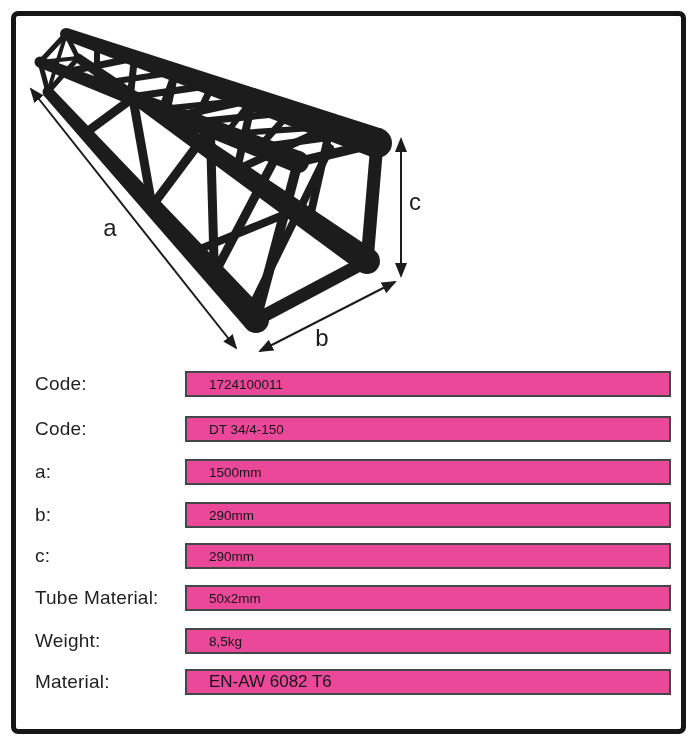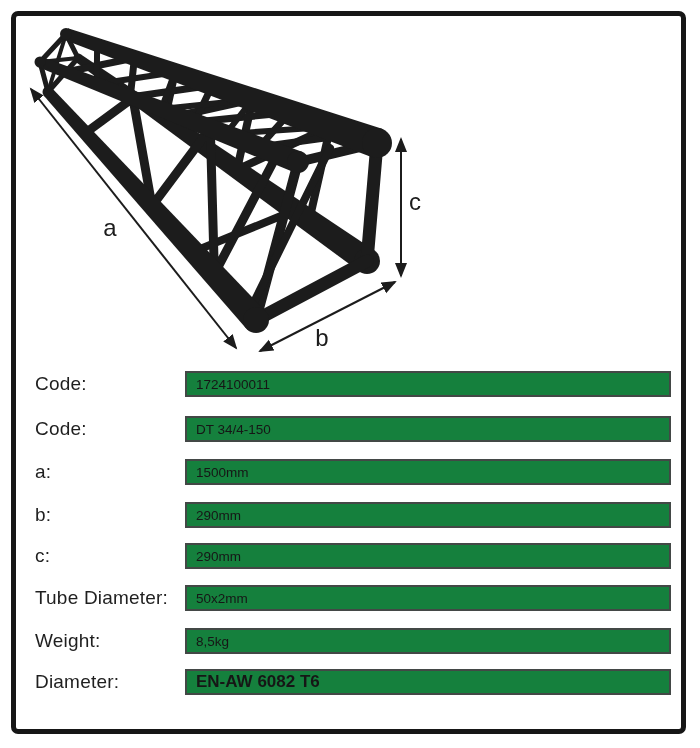--- a/index.html
+++ b/index.html
@@ -17,25 +17,25 @@
   .diagram{
     position:absolute;left:0;top:0;width:450px;height:365px;
   }
   .spec-row{position:absolute;left:35px;height:26px;}
   .spec-label{
     position:absolute;left:0;top:0;height:26px;line-height:26px;
     font-size:19px;color:#1f1f1f;white-space:nowrap;letter-spacing:0.2px;
   }
   .spec-box{
     position:absolute;left:150px;top:0;width:486px;height:26px;
-    box-sizing:border-box;border:2px solid #434846;background:#15803d;
-    display:flex;align-items:center;padding-left:9px;
+    box-sizing:border-box;border:2px solid #434846;background:#ec4899;
+    display:flex;align-items:center;padding-left:22px;
     font-size:13.5px;color:#161616;white-space:nowrap;
   }
-  .spec-box.big{font-size:17px;font-weight:bold;}
+  .spec-box.big{font-size:17px;}
   .dim-label{
     font-family:"Liberation Sans","DejaVu Sans",sans-serif;
     font-size:24px;fill:#1c1c1c;
   }
 </style>
 </head>
 <body>
 
 <div class="frame"></div>
 
@@ -135,31 +135,31 @@
 </div>
 
 <div class="spec-row" style="top:543px;">
   <span class="spec-label">c:</span>
   <div class="spec-box">
     <span>290mm</span>
   </div>
 </div>
 
 <div class="spec-row" style="top:585px;">
-  <span class="spec-label">Tube Diameter:</span>
+  <span class="spec-label">Tube Material:</span>
   <div class="spec-box">
     <span>50x2mm</span>
   </div>
 </div>
 
 <div class="spec-row" style="top:628px;">
   <span class="spec-label">Weight:</span>
   <div class="spec-box">
     <span>8,5kg</span>
   </div>
 </div>
 
 <div class="spec-row" style="top:669px;">
-  <span class="spec-label">Diameter:</span>
+  <span class="spec-label">Material:</span>
   <div class="spec-box big">
     <span>EN-AW 6082 T6</span>
   </div>
 </div>
 
 </body></html>

